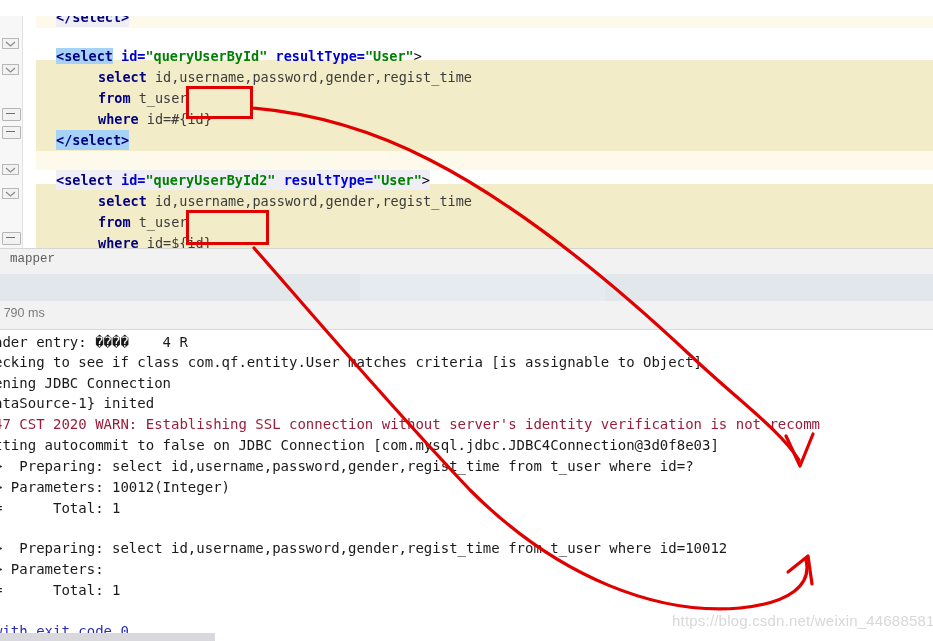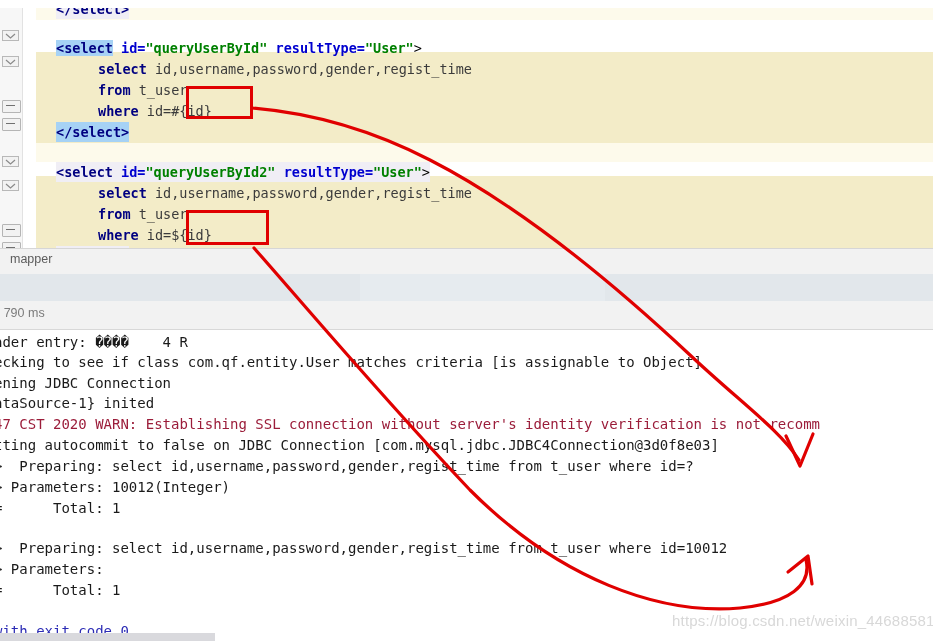--- a/index.html
+++ b/index.html
@@ -5,21 +5,21 @@
   html,body{margin:0;padding:0;}
   body{
     width:933px;height:641px;overflow:hidden;position:relative;
     background:#ffffff;
     font-family:"Liberation Sans",sans-serif;
   }
   #root{position:absolute;left:0;top:0;width:933px;height:641px;overflow:hidden;}
 
   
   .editor{
-    position:absolute;left:0;top:8px;width:933px;height:248px;
+    position:absolute;left:0;top:16px;width:933px;height:248px;
     background:#ffffff;overflow:hidden;
   }
   .gutter{
     position:absolute;left:0;top:0;width:22px;height:248px;
     background:#f7f7f7;border-right:1px solid #e2e2e2;
   }
   .fold{
     position:absolute;left:2px;width:17px;height:11px;
     border:1px solid #b5b5b5;background:#f2f2f2;border-radius:1px;
   }
@@ -56,21 +56,21 @@
   .mark-box{position:absolute;border:3px solid #e00000;z-index:30;}
 
   
   .tabstrip{
     position:absolute;left:0;top:248px;width:933px;height:25px;
     background:#f2f2f2;border-top:1px solid #d6d6d6;border-bottom:1px solid #d0d0d0;
   }
   .tabstrip .tab{
     position:absolute;left:10px;top:3px;
     font-size:12.5px;color:#5c5c5c;
-    font-family:Liberation Sans, sans-serif;
+    font-family:Liberation Mono, monospace;
   }
 
   
   .segbar{
     position:absolute;left:0;top:274px;width:933px;height:27px;
     background:#e3e8ec;border-bottom:1px solid #d3d8dc;
   }
   .segbar .seg{position:absolute;top:0;height:27px;border-right:1px solid #d6dbdf;}
   .timerow{
     position:absolute;left:0;top:301px;width:933px;height:28px;

